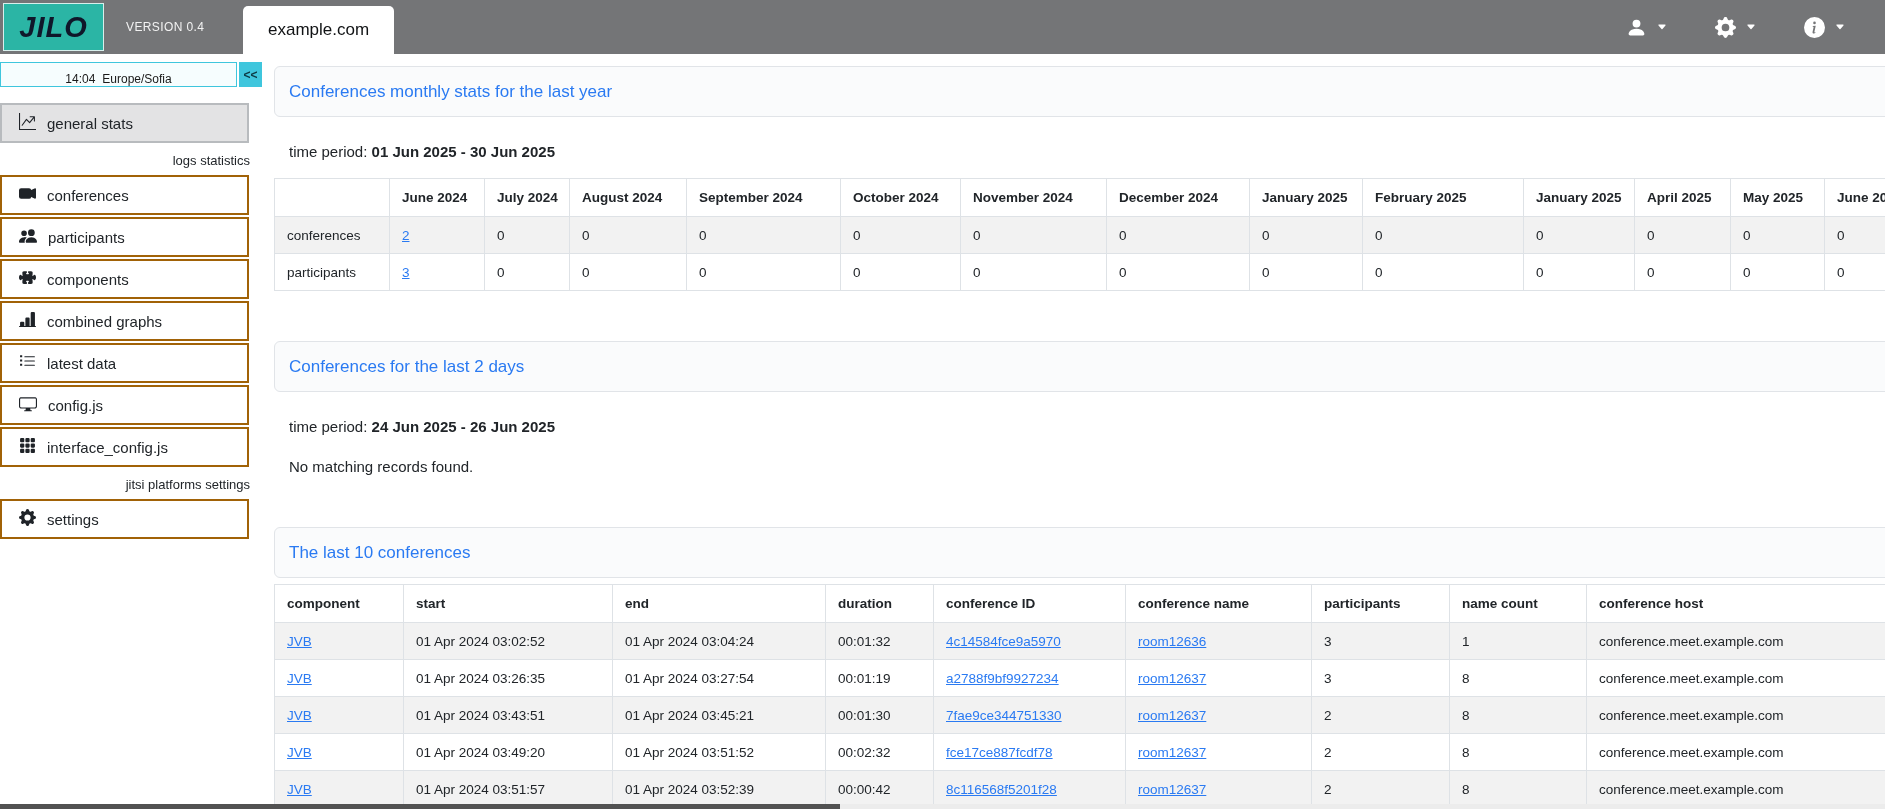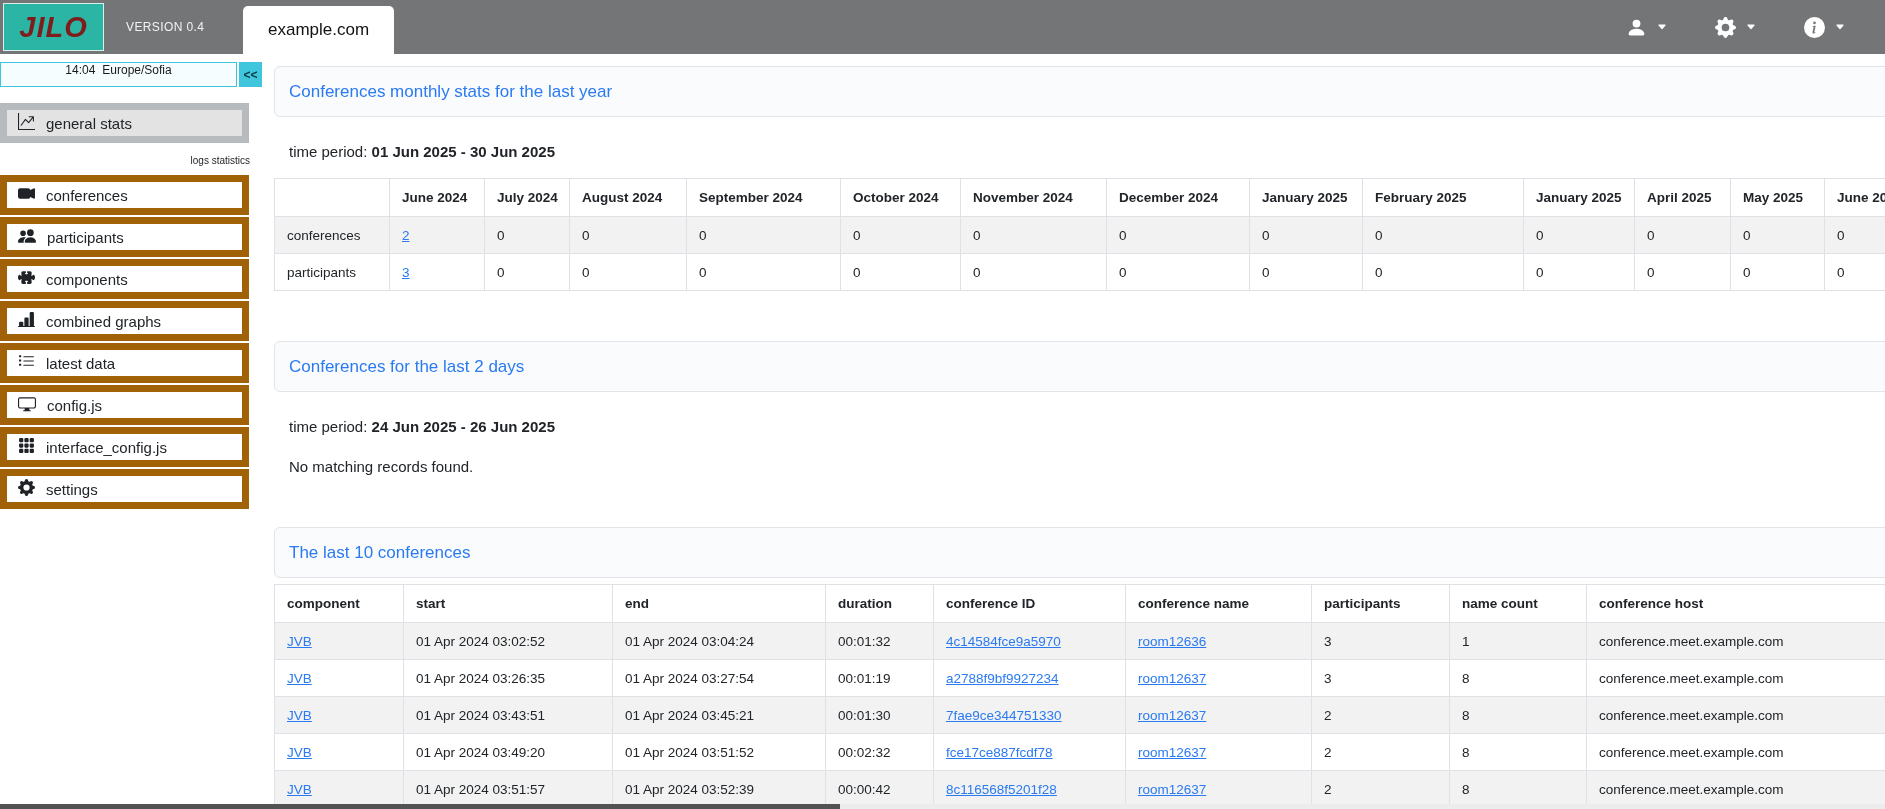--- a/index.html
+++ b/index.html
@@ -3,43 +3,43 @@
 <meta charset="utf-8">
 <style>
   * { margin:0; padding:0; box-sizing:border-box; }
   html,body { width:1885px; height:809px; overflow:hidden; background:#fff;
               font-family:"Liberation Sans","DejaVu Sans",sans-serif; color:#212529; }
 
   
   .topbar { position:relative; height:54px; background:#747577; display:flex; align-items:center; }
   .logo-box { margin-left:3px; width:101px; height:48px; background:#2bb5a5; border:1px solid #d8efec;
               display:flex; align-items:center; justify-content:center; }
-  .logo-text { font-style:italic; font-weight:bold; font-size:29px; color:#7f1d1d; letter-spacing:1px; }
+  .logo-text { font-style:italic; font-weight:bold; font-size:29px; color:#0f172a; letter-spacing:1px; }
   .version { color:#f2f2f2; font-size:12px; margin-left:22px; letter-spacing:.4px; }
   .platform-tab { position:absolute; left:243px; top:6px; bottom:0; background:#fff;
                   border-radius:5px 5px 0 0; padding:0 25px; display:flex; align-items:center;
                   font-size:17px; color:#101214; cursor:pointer; }
   .top-actions { margin-left:auto; display:flex; align-items:center; gap:48px; padding-right:40px; }
   .action { display:flex; align-items:center; gap:10px; color:#fff; cursor:pointer; }
   .action svg { display:block; }
 
   
   .sidebar { position:absolute; left:0; top:54px; width:262px; }
   .clock-row { display:flex; gap:2px; margin-top:8px; }
   .clock { width:237px; height:25px; border:1px solid #3fc6dd; background:#f6fdfe;
-           display:flex; align-items:flex-start; justify-content:center; gap:7px; font-size:12px; color:#1a1a1a; }
+           display:flex; align-items:flex-end; justify-content:center; gap:7px; font-size:12px; color:#1a1a1a; }
   .collapse-btn { width:23px; height:25px; background:#3fc6dd; border:none; color:#0d3a44;
                   font-size:12px; font-weight:bold; display:flex; align-items:center; justify-content:center; cursor:pointer; }
   .menu { margin-top:16px; }
-  .menu-item { width:249px; min-height:40px; border:7px solid #a16207; background:#fff; margin-bottom:2px;
-               display:flex; align-items:center; gap:11px; padding:0 11px; font-size:15px; cursor:pointer; }
+  .menu-item { width:249px; min-height:40px; border:2px solid #a16207; background:#fff; margin-bottom:2px;
+               display:flex; align-items:center; gap:11px; padding:0 17px; font-size:15px; cursor:pointer; }
   .menu-item.active { background:#e3e3e4; border-color:#b8bbbe; }
   .menu-item svg { flex:none; }
   .menu-section-label { height:30px; margin:0 0; display:flex; align-items:center; justify-content:flex-end;
-                        padding-right:12px; font-size:10px; color:#212529; }
+                        padding-right:12px; font-size:13px; color:#212529; }
 
   
   .content { position:absolute; left:274px; top:54px; width:1650px; }
   .section-card { height:51px; border:1px solid #e1e4e8; border-radius:6px; background:#fafbfc;
                   display:flex; align-items:center; padding:0 14px; margin-top:12px; }
   .section-title { font-size:17px; color:#2a7af2; cursor:pointer; }
   .time-period { margin:26px 0 0 15px; font-size:15px; }
   .time-period b { font-weight:bold; }
   .no-records { margin:23px 0 0 15px; font-size:15px; }
   .mt-50 { margin-top:50px; } .mt-52 { margin-top:52px; }
@@ -194,20 +194,21 @@
     </div>
     <div class="menu-item">
       <span>
         <svg width="17" height="17" viewBox="0 0 16 16" fill="#1f2328">
             <path d="M1 2a1 1 0 0 1 1-1h2a1 1 0 0 1 1 1v2a1 1 0 0 1-1 1H2a1 1 0 0 1-1-1V2zm5 0a1 1 0 0 1 1-1h2a1 1 0 0 1 1 1v2a1 1 0 0 1-1 1H7a1 1 0 0 1-1-1V2zm5 0a1 1 0 0 1 1-1h2a1 1 0 0 1 1 1v2a1 1 0 0 1-1 1h-2a1 1 0 0 1-1-1V2zM1 7a1 1 0 0 1 1-1h2a1 1 0 0 1 1 1v2a1 1 0 0 1-1 1H2a1 1 0 0 1-1-1V7zm5 0a1 1 0 0 1 1-1h2a1 1 0 0 1 1 1v2a1 1 0 0 1-1 1H7a1 1 0 0 1-1-1V7zm5 0a1 1 0 0 1 1-1h2a1 1 0 0 1 1 1v2a1 1 0 0 1-1 1h-2a1 1 0 0 1-1-1V7zM1 12a1 1 0 0 1 1-1h2a1 1 0 0 1 1 1v2a1 1 0 0 1-1 1H2a1 1 0 0 1-1-1v-2zm5 0a1 1 0 0 1 1-1h2a1 1 0 0 1 1 1v2a1 1 0 0 1-1 1H7a1 1 0 0 1-1-1v-2zm5 0a1 1 0 0 1 1-1h2a1 1 0 0 1 1 1v2a1 1 0 0 1-1 1h-2a1 1 0 0 1-1-1v-2z"></path>
           </svg>
       </span>
       <span>interface_config.js</span>
     </div>
 
+    <div class="menu-section-label">jitsi platforms settings</div>
 
     <div class="menu-item">
       <span>
         <svg width="17" height="17" viewBox="0 0 16 16" fill="#1f2328">
             <path d="M9.405 1.05c-.413-1.4-2.397-1.4-2.81 0l-.1.34a1.464 1.464 0 0 1-2.105.872l-.31-.17c-1.283-.698-2.686.705-1.987 1.987l.169.311c.446.82.023 1.841-.872 2.105l-.34.1c-1.4.413-1.4 2.397 0 2.81l.34.1a1.464 1.464 0 0 1 .872 2.105l-.17.31c-.698 1.283.705 2.686 1.987 1.987l.311-.169a1.464 1.464 0 0 1 2.105.872l.1.34c.413 1.4 2.397 1.4 2.81 0l.1-.34a1.464 1.464 0 0 1 2.105-.872l.31.17c1.283.698 2.686-.705 1.987-1.987l-.169-.311a1.464 1.464 0 0 1 .872-2.105l.34-.1c1.4-.413 1.4-2.397 0-2.81l-.34-.1a1.464 1.464 0 0 1-.872-2.105l.17-.31c.698-1.283-.705-2.686-1.987-1.987l-.311.169a1.464 1.464 0 0 1-2.105-.872l-.1-.34zM8 10.93a2.929 2.929 0 1 1 0-5.86 2.929 2.929 0 0 1 0 5.858z"></path>
           </svg>
       </span>
       <span>settings</span>
     </div>
   </div>

